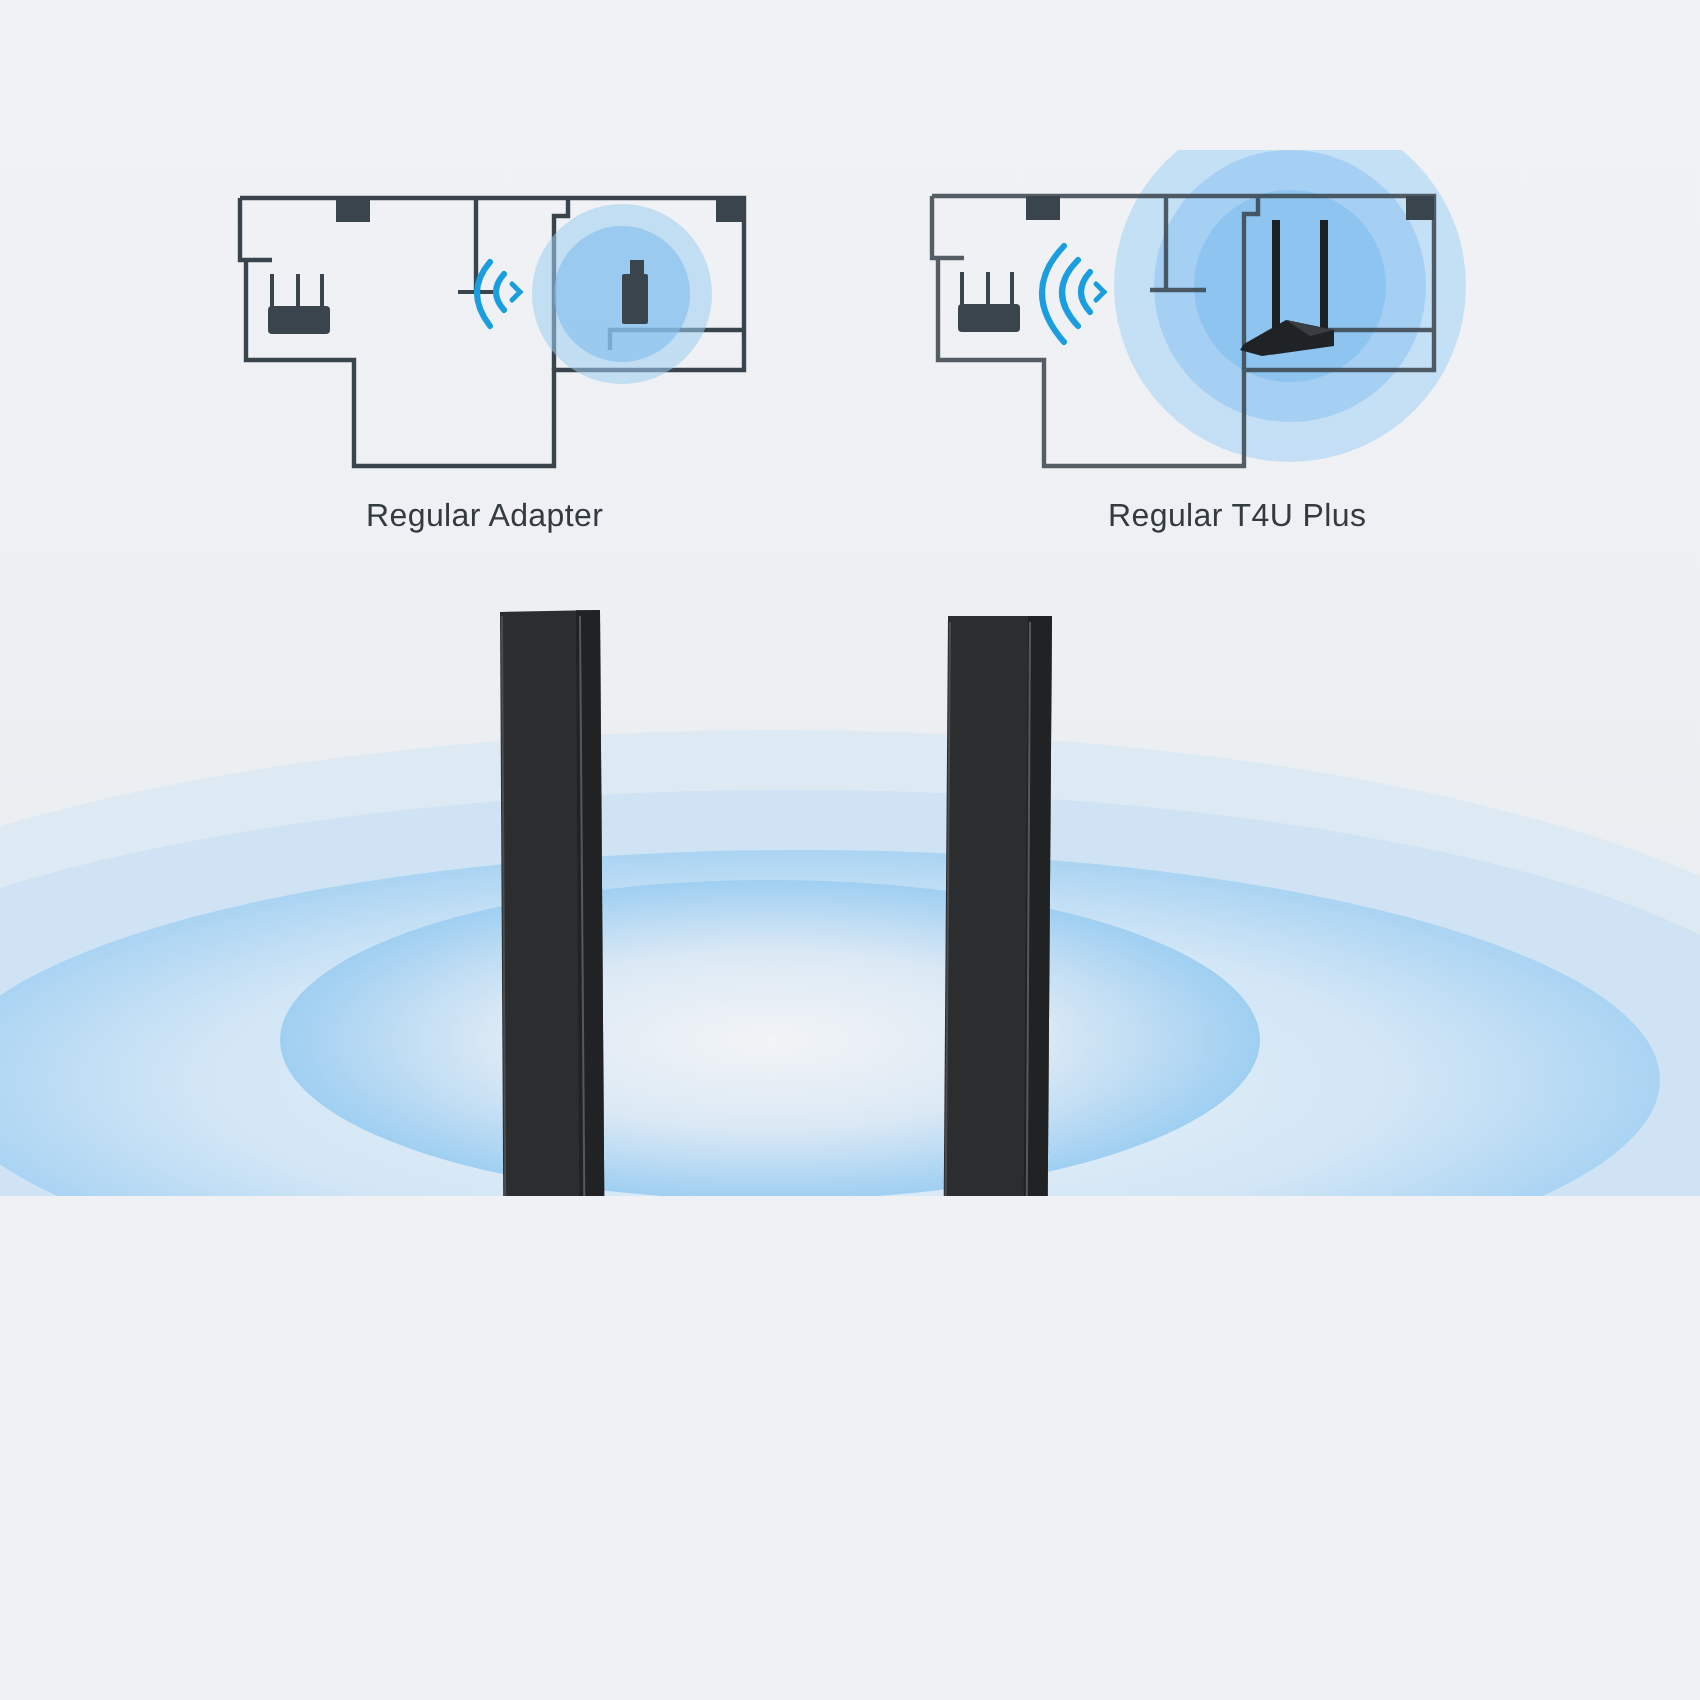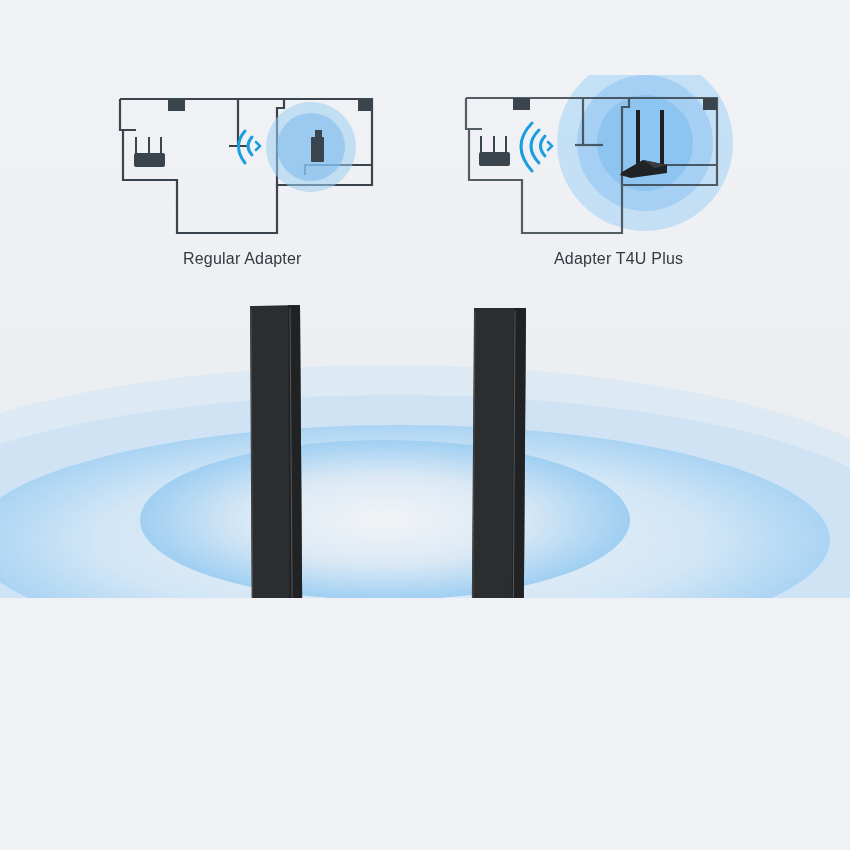--- a/index.html
+++ b/index.html
@@ -109,21 +109,21 @@
       <path d="M90,61 Q81,71 90,81"></path>
       <path d="M93,67 L97,71 L93,75" stroke-width="2.5"></path>
     </g>
     <g>
       <rect x="181" y="35" width="4" height="55" fill="#1e2124"></rect>
       <rect x="205" y="35" width="4" height="60" fill="#1e2124"></rect>
       <polygon points="167,97 188,85 212,90 212,98 176,103 165,100" fill="#202326"></polygon>
       <polygon points="188,85 212,90 200,93" fill="#3a3e42"></polygon>
     </g>
   </svg>
-  <div class="caption cap-right">Adapter T4U Plus</div>
+  <div class="caption cap-right">Regular T4U Plus</div>
 
   <svg class="product" viewBox="0 0 850 850">
     <defs>
       <linearGradient id="antL" x1="0" y1="0" x2="1" y2="0">
         <stop offset="0%" stop-color="#2c2e30"></stop>
         <stop offset="70%" stop-color="#3a3c3e"></stop>
         <stop offset="72%" stop-color="#1a1b1c"></stop>
         <stop offset="100%" stop-color="#2e3032"></stop>
       </linearGradient>
       <linearGradient id="antFade" x1="0" y1="0" x2="0" y2="1">

